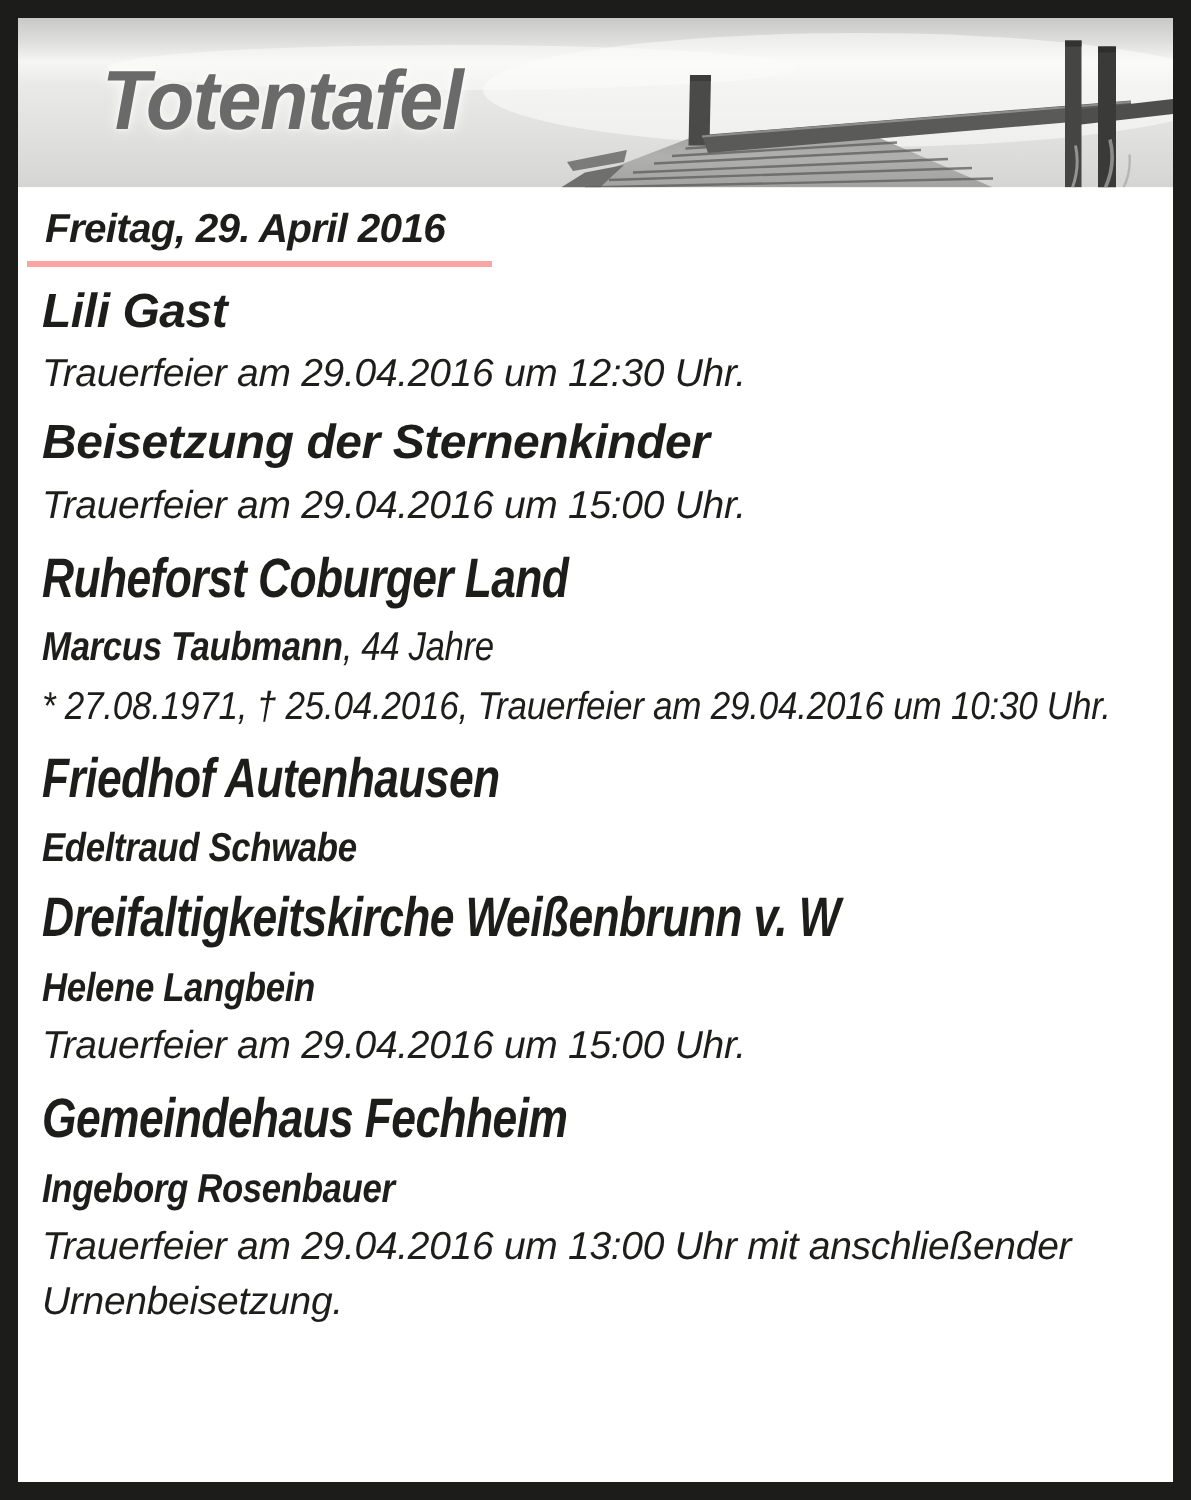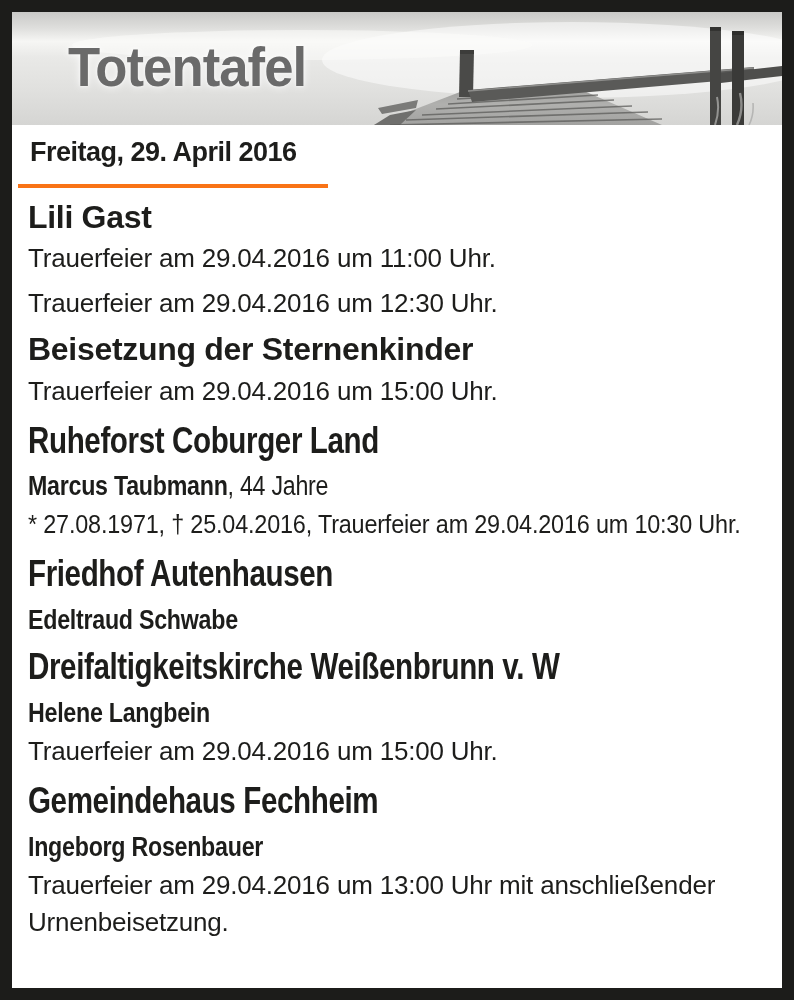--- a/index.html
+++ b/index.html
@@ -5,40 +5,41 @@
   html,body{margin:0;padding:0;background:#ffffff;}
   .page{
     position:relative;
     width:794px;height:1000px;
     box-sizing:border-box;
     border:12px solid #1c1c1a;
     background:#ffffff;
     font-family:"Liberation Sans","DejaVu Sans",sans-serif;
     color:#1d1d1b;
     overflow:hidden;
+    font-style:italic;
   }
   
   .masthead{position:relative;width:770px;height:113px;overflow:hidden;}
   .masthead svg{display:block;width:770px;height:113px;}
   .masthead-title{
     position:absolute;left:56px;top:22px;
     font-size:56px;font-weight:bold;color:#6a6a6a;
     letter-spacing:-1px;
     transform:scaleX(0.94);transform-origin:left top;
     text-shadow:0 0 10px rgba(255,255,255,.9),0 0 3px rgba(255,255,255,.8);
     white-space:nowrap;
   }
   
   .content{padding:12px 18px 0 16px;}
   .date-heading{
     display:inline-block;
     margin-left:-10px;
-    padding:0 6px 16px 12px;
+    padding:0 6px 6px 12px;
     min-width:292px;
-    border-bottom:4px solid #f97316;
+    border-bottom:4px solid #fca5a5;
     font-size:27px;font-weight:bold;letter-spacing:-0.5px;
     white-space:nowrap;
   }
   .sections{margin-top:10px;}
   .section{margin:0 0 10px 0;}
   .venue{
     font-size:29px;font-weight:bold;letter-spacing:-0.5px;
     margin:4px 0 6px 0;line-height:1.15;white-space:nowrap;
   }
   .section.condensed .venue{
@@ -125,21 +126,20 @@
 
   <div class="content">
 
     <div class="date-heading">Freitag, 29. April 2016</div>
 
     <div class="sections">
 
       <div class="section">
         <div>
           <div class="entry-name"><span>Lili Gast</span><span class="suffix"></span></div>
-          <div class="details">Trauerfeier am 29.04.2016 um 11:00 Uhr.</div>
         </div>
         <div>
           <div class="details">Trauerfeier am 29.04.2016 um 12:30 Uhr.</div>
         </div>
         <div>
           <div class="entry-name"><span>Beisetzung der Sternenkinder</span><span class="suffix"></span></div>
           <div class="details">Trauerfeier am 29.04.2016 um 15:00 Uhr.</div>
         </div>
       </div>
 

